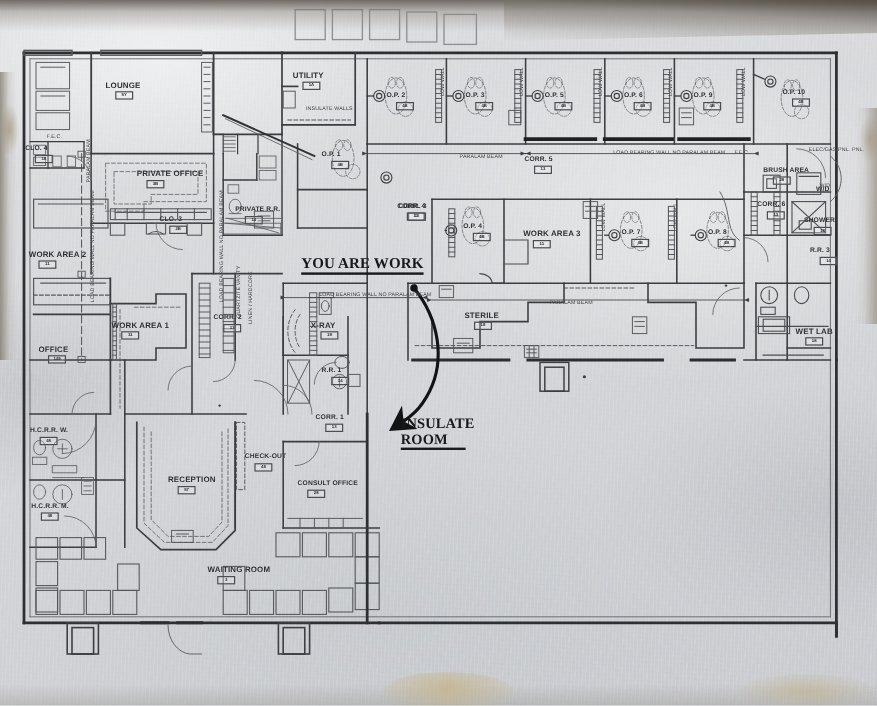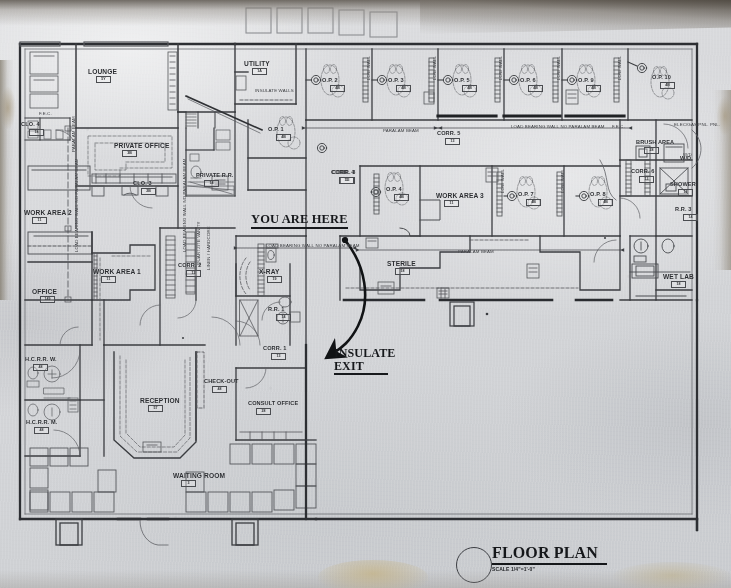--- a/index.html
+++ b/index.html
@@ -821,36 +821,30 @@
       <div class="lbl beam" style="left: 617px; top: 80px; transform: rotate(-90deg); transform-origin: left top;">LOW WALL</div>
       <div class="lbl beam" style="left: 500px; top: 193px; transform: rotate(-90deg); transform-origin: left top;">LOW WALL</div>
       <div class="lbl beam" style="left: 560px; top: 193px; transform: rotate(-90deg); transform-origin: left top;">LOW WALL</div>
       <div class="lbl beam" style="left: 39px; top: 111px;">F.E.C.</div>
       <div class="lbl beam" style="left: 612px; top: 124px;">F.E.C.</div>
       <div class="lbl beam" style="left: 674px; top: 122px;">ELEC/GAS PNL. PNL.</div>
       <div class="lbl beam" style="left: 683px; top: 152px;">W/D</div>
     </div>
 
   <div class="callout" id="you-are-here">
-    <div>YOU ARE HERE</div>
+    <div>YOU ARE WORK</div>
     <div class="rule"></div>
   </div>
 
   <div class="callout" id="closest-exit">
     <div>INSULATE</div>
-    <div>EXIT</div>
+    <div>ROOM</div>
     <div class="rule"></div>
   </div>
 
-  <div id="title-block">
-    <div id="fp-circle"></div>
-    <div id="fp-title">FLOOR PLAN</div>
-    <div id="fp-rule"></div>
-    <div id="fp-scale">SCALE 1/4"=1'-0"</div>
-  </div>
 
   <div class="edge-top"></div>
   <div class="edge-top2"></div>
   <div class="edge-left"></div>
   <div class="edge-right"></div>
   <div class="edge-bot"></div>
   <div class="blotch1"></div>
   <div class="blotch2"></div>
   <div class="foliage"></div>
   <div class="foliage2"></div>

